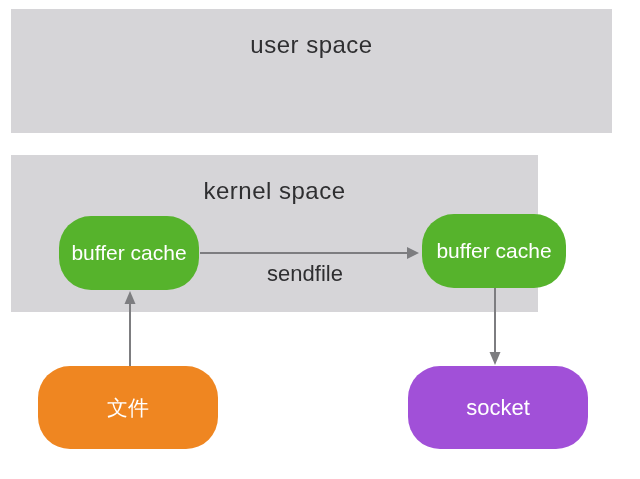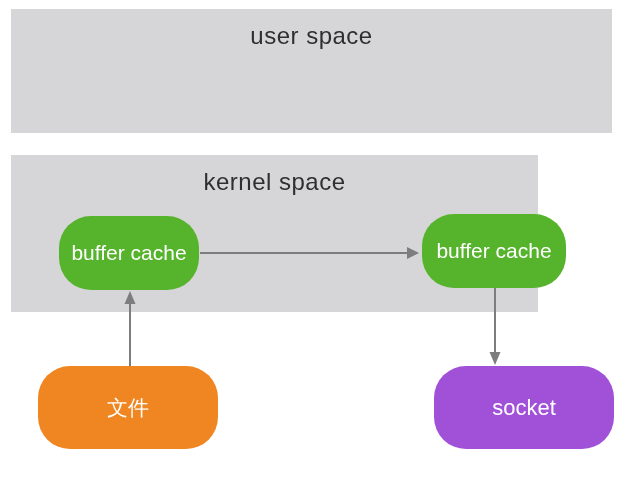--- a/index.html
+++ b/index.html
@@ -22,37 +22,37 @@
   }
   .region{
     position:absolute;
     background:var(--region-bg);
   }
   .region-user{left:11px;top:9px;width:601px;height:124px;}
   .region-kernel{left:11px;top:155px;width:527px;height:157px;}
   .region-label{
     width:100%;
     text-align:center;
-    padding-top:13px;
+    padding-top:22px;
     font-size:24px;
     letter-spacing:0.5px;
     color:var(--text-dark);
   }
   .node{
     position:absolute;
     display:flex;
     align-items:center;
     justify-content:center;
     color:var(--text-light);
     border-radius:32px;
   }
   .node-buffer-left {left:59px; top:216px;width:140px;height:74px;background:var(--buffer-green);font-size:21px;}
   .node-buffer-right{left:422px;top:214px;width:144px;height:74px;background:var(--buffer-green);font-size:21px;}
   .node-file  {left:38px; top:366px;width:180px;height:83px;background:var(--file-orange);font-size:21px;}
-  .node-socket{left:408px;top:366px;width:180px;height:83px;background:var(--socket-purple);font-size:22px;margin-left:26px;}
+  .node-socket{left:408px;top:366px;width:180px;height:83px;background:var(--socket-purple);font-size:22px;}
   .arrow{
     position:absolute;
     color:var(--arrow-gray);
   }
   .arrow-sendfile{left:199px;top:245px;}
   .arrow-up  {left:123px;top:291px;}
   .arrow-down{left:488px;top:288px;}
   .edge-label{
     position:absolute;
     left:238px;top:261px;width:134px;
@@ -88,20 +88,21 @@
 
   <div class="node node-socket">
     <span>socket</span>
   </div>
 
   <svg class="arrow arrow-sendfile" width="222" height="16" viewBox="0 0 222 16">
     <line x1="1" y1="8" x2="208" y2="8" stroke="currentColor" stroke-width="2"></line>
     <polygon points="208,2 220,8 208,14" fill="currentColor"></polygon>
   </svg>
 
+  <div class="edge-label">sendfile</div>
 
   <svg class="arrow arrow-up" width="14" height="76" viewBox="0 0 14 76">
     <line x1="7" y1="75" x2="7" y2="10" stroke="currentColor" stroke-width="2"></line>
     <polygon points="7,0 1.5,13 12.5,13" fill="currentColor"></polygon>
   </svg>
 
   <svg class="arrow arrow-down" width="14" height="78" viewBox="0 0 14 78">
     <line x1="7" y1="0" x2="7" y2="64" stroke="currentColor" stroke-width="2"></line>
     <polygon points="1.5,64 12.5,64 7,77" fill="currentColor"></polygon>
   </svg>

